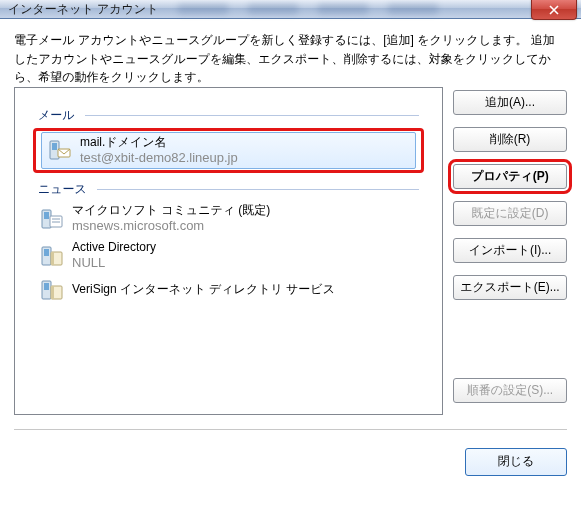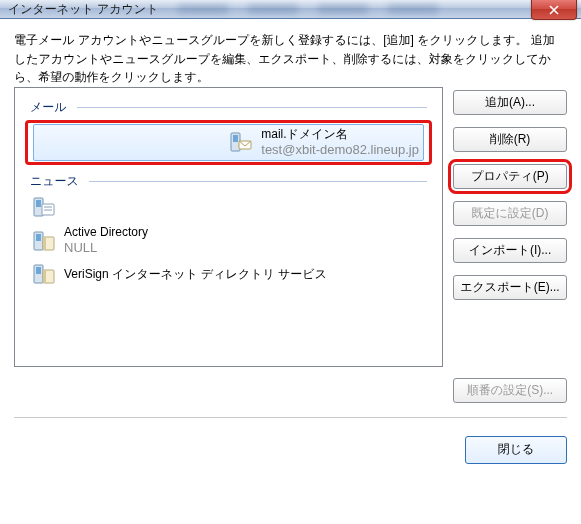--- a/index.html
+++ b/index.html
@@ -4,35 +4,35 @@
 <style>
 * { box-sizing: border-box; margin: 0; padding: 0; }
 body { font-family: "Meiryo UI", "MS UI Gothic", sans-serif; font-size: 12px; background: #fff; width: 581px; height: 524px; overflow: hidden; }
 .titlebar { height: 19px; background: linear-gradient(to bottom, #e8eef7 0%, #b9c9e0 45%, #a5b9d6 46%, #c5d3e8 100%); display: flex; align-items: center; padding-left: 8px; position: relative; color: #1a1a1a; border-bottom: 1px solid #5a7aa8; }
 .titlebar-blur { flex: 1; height: 100%; display:flex; align-items:center; gap: 20px; padding-left: 20px; opacity: 0.25; }
 .titlebar-blur span { width: 50px; height: 10px; background: #4a6a9a; border-radius: 2px; filter: blur(3px); }
 .close-btn { position: absolute; right: 4px; top: 0; width: 46px; height: 20px; background: linear-gradient(to bottom, #e67a73 0%, #cf4b41 49%, #c03b2f 50%, #d35449 100%); border: 1px solid #8a2a22; border-top: none; border-radius: 0 0 4px 4px; display: flex; align-items: center; justify-content: center; color: #fff; font-weight: bold; font-size: 11px; cursor: pointer; box-shadow: 0 0 2px rgba(0,0,0,.3); }
 .dialog-body { padding: 12px 14px 8px 14px; }
 .desc { line-height: 1.55; color: #000; }
 .main-row { display: flex; gap: 10px; }
-.list-panel { flex: 1; border: 1px solid #828790; background: #fff; padding: 7px; height: 280px; overflow: hidden; }
+.list-panel { flex: 1; border: 1px solid #828790; background: #fff; padding: 15px; height: 328px; overflow: hidden; }
 .section-header { padding: 4px 8px 2px 8px; color: #0a2d6b; display: flex; align-items: center; font-size: 12px; }
 .section-header .label { margin-right: 6px; }
 .section-rule { flex: 1; height: 1px; background: #b7c7e2; margin-left: 4px; }
 .list-item { display: flex; align-items: center; padding: 3px 8px 3px 10px; gap: 8px; }
-.list-item.selected { background: linear-gradient(to bottom, #f2f8ff, #dfeeff); border: 1px solid #7fb1e6; border-radius: 2px; margin: 0 4px; padding: 2px 4px 2px 6px; justify-content: flex-end; }
+.list-item.selected { background: linear-gradient(to bottom, #f2f8ff, #dfeeff); border: 1px solid #7fb1e6; border-radius: 2px; margin: 0 4px; padding: 2px 4px 2px 6px; }
 .highlight-box { border: 3px solid #e31515; border-radius: 4px; margin: 2px 3px 4px 3px; padding: 1px 1px; }
 .item-icon { width: 24px; height: 24px; flex-shrink: 0; }
 .item-text { display: flex; flex-direction: column; line-height: 1.25; }
 .item-title { color: #000; }
 .item-sub { color: #8b8b8b; font-size: 13px; }
 .btn-col { width: 114px; display: flex; flex-direction: column; gap: 12px; padding-top: 3px; }
 .btn { height: 25px; border: 1px solid #8a8f98; border-radius: 3px; background: linear-gradient(to bottom, #ffffff, #ececec); font-size: 12px; cursor: pointer; color: #000; padding: 0 2px; }
 .btn:disabled { color: #9a9a9a; cursor: default; }
-.btn.highlight-btn { outline: 3px solid #e31515; outline-offset: 2px; }
+.btn.highlight-btn { outline: 3px solid #e31515; outline-offset: 2px; font-weight: bold; }
 .spacer { height: 54px; }
 .footer-rule { height: 1px; background: #c8c8c8; margin: 14px 0 10px 0; }
 .footer { display: flex; justify-content: flex-end; padding: 0 14px 10px 0; }
 .footer .btn { width: 102px; height: 28px; border: 1px solid #2f6fb8; background: linear-gradient(to bottom,#f5faff,#e3effd); }
 svg { display:block; }
 </style>
 </head>
 <body>
 
 <div class="titlebar">
@@ -84,20 +84,24 @@
       <div class="list-item">
         <div class="item-icon">
           <svg width="24" height="24" viewBox="0 0 24 24">
               <rect x="2" y="3" width="9" height="18" rx="1" fill="#d7e4ef" stroke="#7796b5"></rect>
               <rect x="4" y="5" width="5" height="7" fill="#6fa8d8"></rect>
               <rect x="10" y="9" width="12" height="11" rx="1" fill="#fff" stroke="#8aa0b8"></rect>
               <line x1="12" y1="12" x2="20" y2="12" stroke="#8aa0b8"></line>
               <line x1="12" y1="15" x2="20" y2="15" stroke="#8aa0b8"></line>
             </svg>
         </div>
+        <div class="item-text">
+          <span class="item-title">マイクロソフト コミュニティ (既定)</span>
+          <span class="item-sub">msnews.microsoft.com</span>
+        </div>
       </div>
 
       <div class="list-item">
         <div class="item-icon">
           <svg width="24" height="24" viewBox="0 0 24 24">
               <rect x="2" y="3" width="9" height="18" rx="1" fill="#d7e4ef" stroke="#7796b5"></rect>
               <rect x="4" y="5" width="5" height="7" fill="#6fa8d8"></rect>
               <rect x="11" y="8" width="11" height="13" rx="1" fill="#f6efd6" stroke="#b8aa78"></rect>
               <rect x="11" y="8" width="3" height="13" fill="#d6c99c"></rect>
             </svg>

